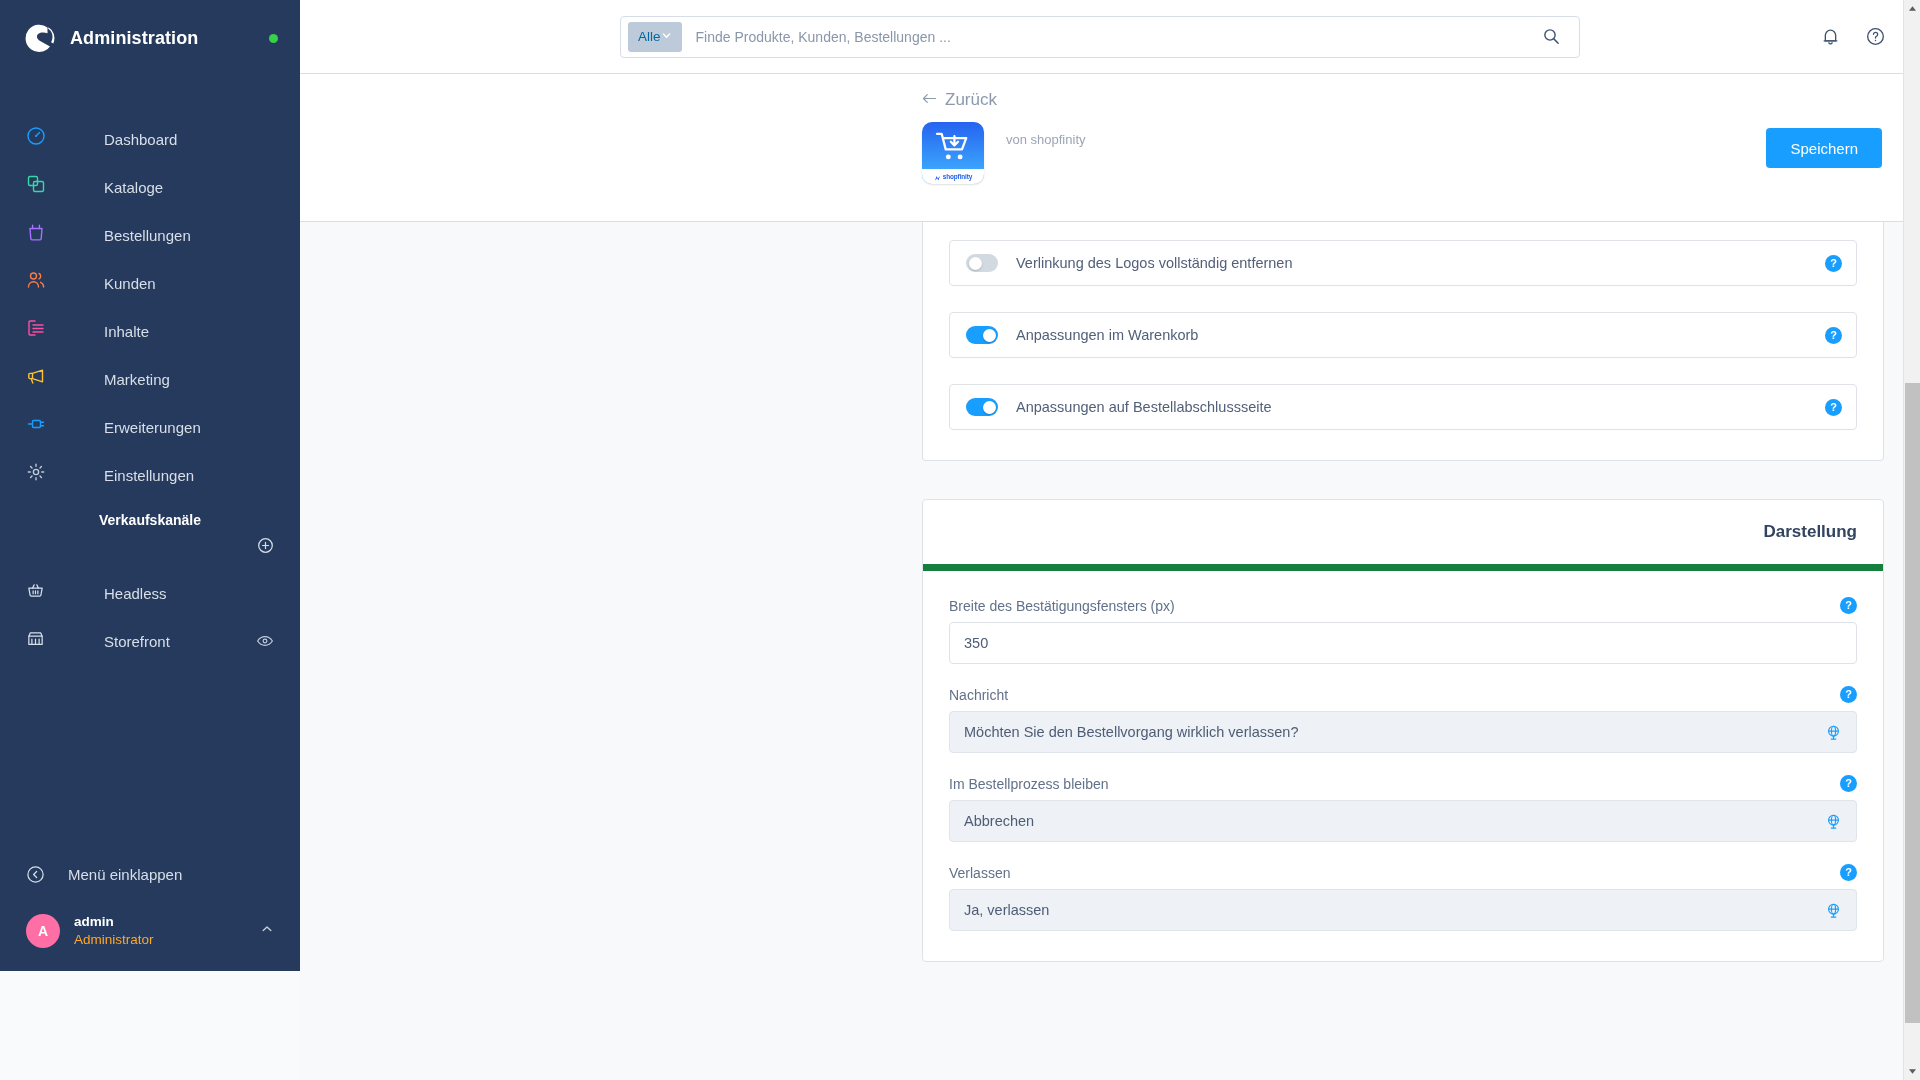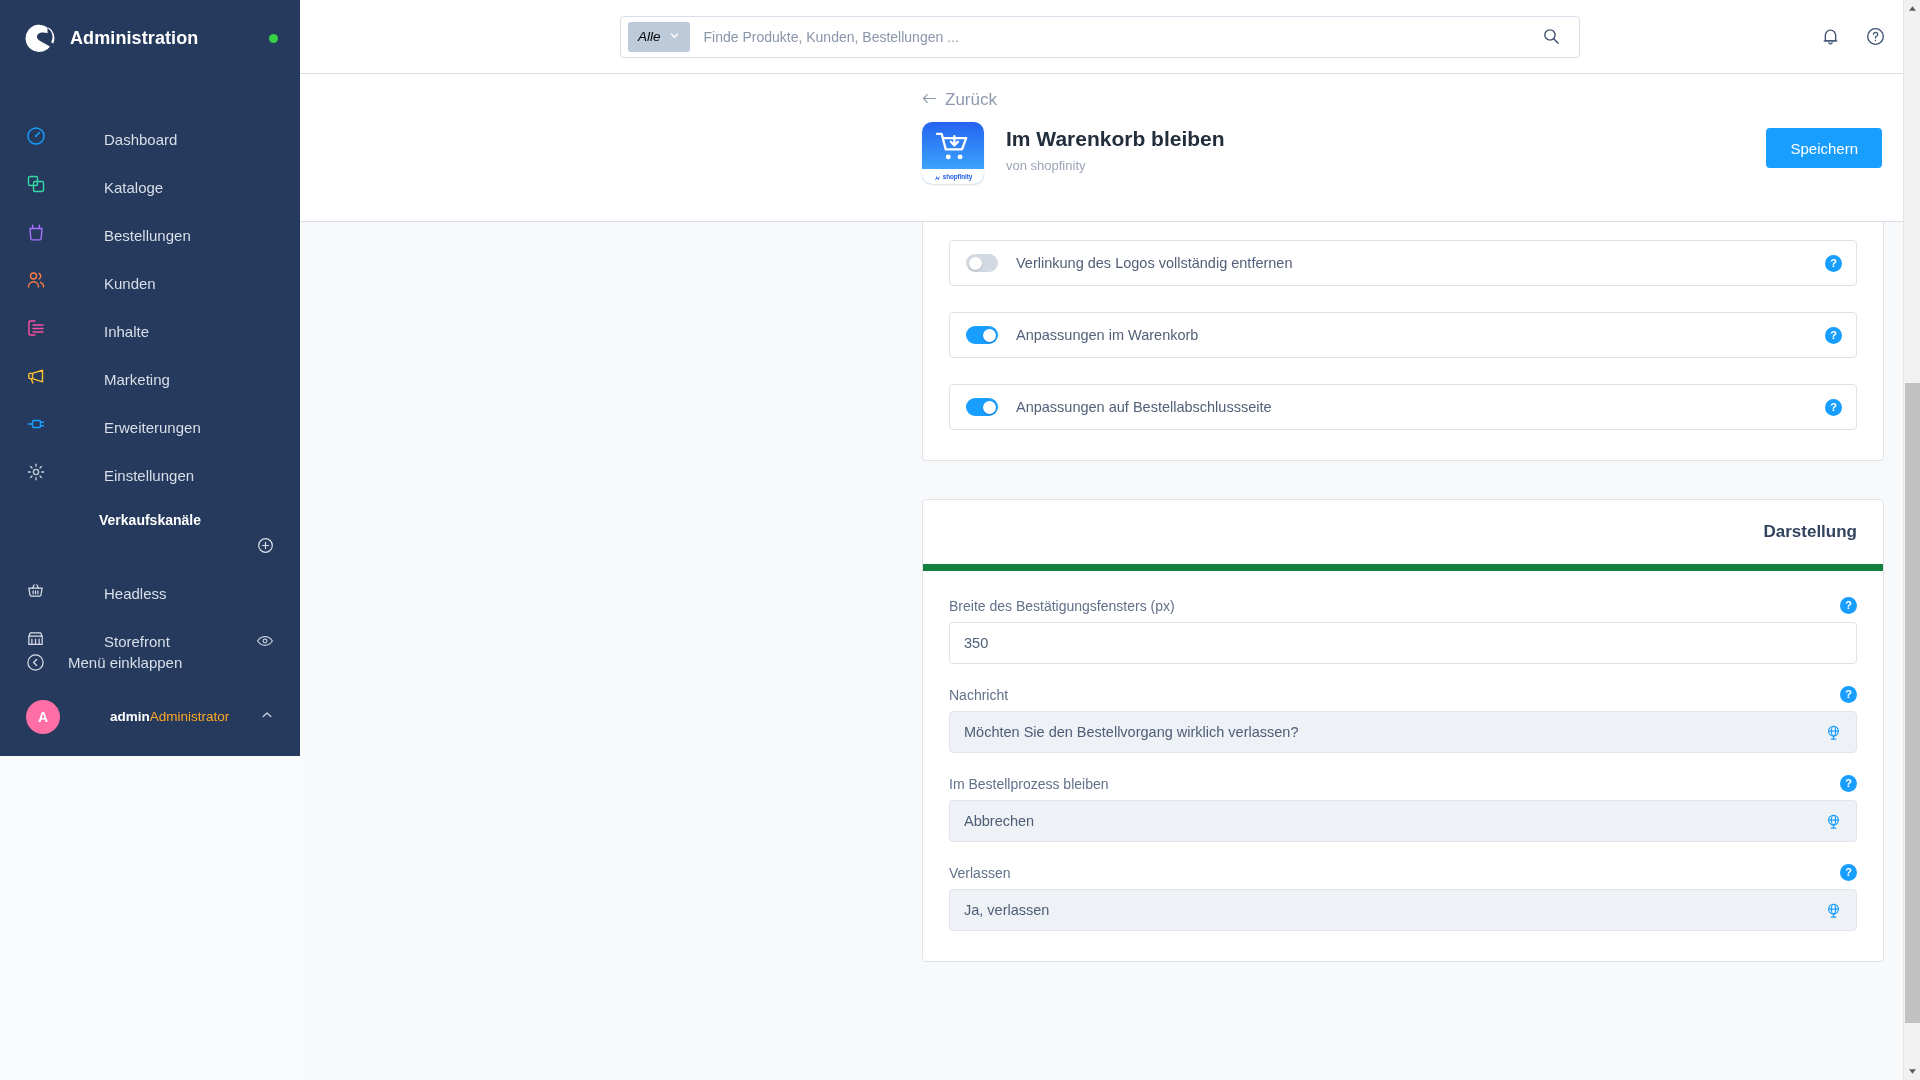--- a/index.html
+++ b/index.html
@@ -7,21 +7,21 @@
   html, body {
     width: 1920px; height: 1080px;
     overflow: hidden;
     font-family: "Liberation Sans", sans-serif;
     background: #f9fafb;
   }
   body { display: flex; }
 
   
   .sidebar {
-    width: 300px; height: 756px;
+    width: 300px; height: 971px;
     background: #253a5c;
     flex: 0 0 300px;
     position: relative;
     display: flex; flex-direction: column;
   }
   .sb-brand {
     height: 76px;
     display: flex; align-items: center;
     padding: 0 22px 0 22px;
   }
@@ -84,21 +84,21 @@
     display: flex; align-items: center;
     padding: 14px 26px 22px 26px; cursor: pointer;
   }
   .sb-avatar {
     width: 34px; height: 34px; border-radius: 50%;
     background: #ff6fa5;
     color: #fff; font-size: 14px; font-weight: 600;
     display:flex; align-items:center; justify-content:center;
     flex: 0 0 34px; margin-right: 14px;
   }
-  .sb-user-meta { display:flex; flex-direction: row; line-height: 1.35; margin-left: 36px; }
+  .sb-user-meta { display:flex; flex-direction: column; line-height: 1.35; }
   .sb-user-name { color:#fff; font-size: 13.5px; font-weight: 700; }
   .sb-user-role { color:#ffa726; font-size: 13.5px; }
   .sb-user-caret { margin-left: auto; color:#c3ccda; }
 
   
   .main {
     flex: 1; height: 1080px;
     display: flex; flex-direction: column;
     background: #f7f9fb;
     position: relative;
@@ -115,27 +115,26 @@
   }
   .search-wrap {
     position: absolute; left: 320px; width: 960px;
     height: 42px;
     border: 1px solid #d8dee7; border-radius: 4px;
     background: #fff;
     display: flex; align-items: center;
     padding: 0 6px 0 7px;
   }
   .search-scope {
-    background: #bdcada; color: #000000;
+    background: #bdcada; color: #0369a1;
     font-size: 13.5px; font-weight: 400;
     border-radius: 3px;
     height: 30px; padding: 0 10px;
-    display: flex; align-items: center; gap: 8px;
+    display: flex; align-items: center; 
     cursor: pointer;
-    font-style: italic;
   }
   .search-input {
     flex: 1; border: 0; outline: none;
     font-family: "Liberation Sans", sans-serif;
     font-size: 14px; color: #3e4e6b;
     padding-left: 14px; background: transparent;
   }
   .search-input::placeholder { color: #8a96aa; }
   .search-btn { padding: 0 12px; cursor: pointer; display:flex; }
 
@@ -531,21 +530,20 @@
             <span class="bdot">
               <svg width="7" height="7" viewBox="0 0 8 8">
                   <path d="M1 6.4 3.1 1l1.3 3.1L6.9 1 5 6.4 3.6 3.6z" fill="#2060e8"></path>
                 </svg>
             </span>
             <span class="btxt">shopfinity</span>
           </span>
         </div>
 
         <div class="ph-titles">
-          <div class="ph-title">Im Warenkorb bleiben</div>
           <div class="ph-sub">von shopfinity</div>
         </div>
 
         <button class="btn-primary">Speichern</button>
       </div>
     </div>
   </section>
 
   <section class="content">
     <div class="content-inner">

